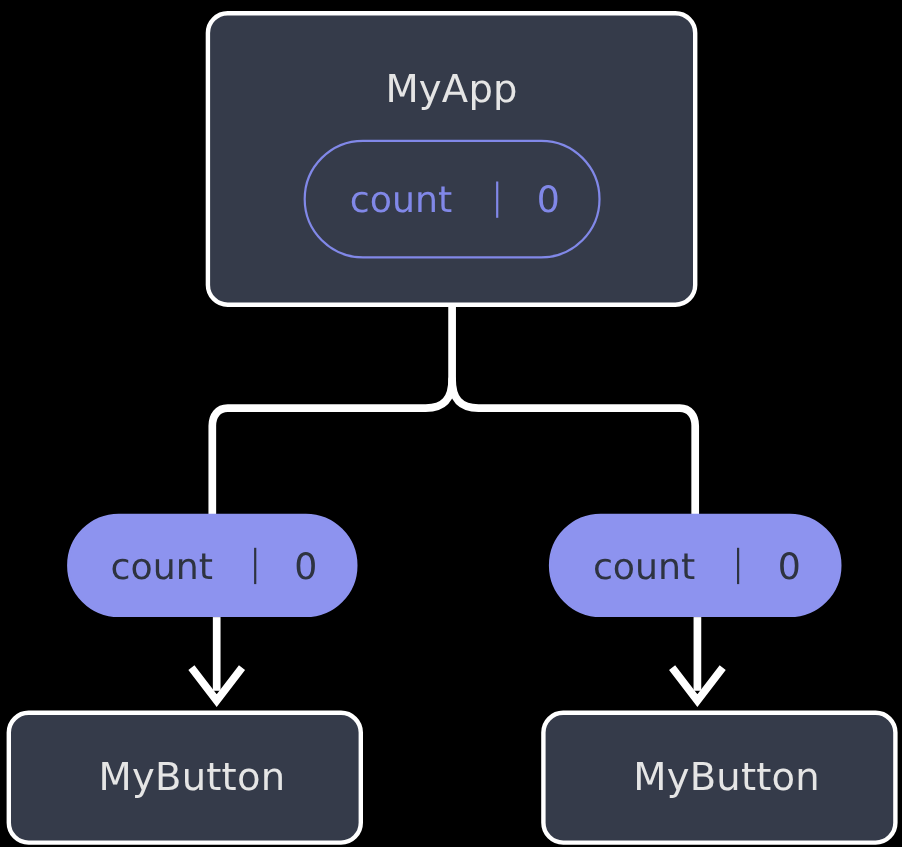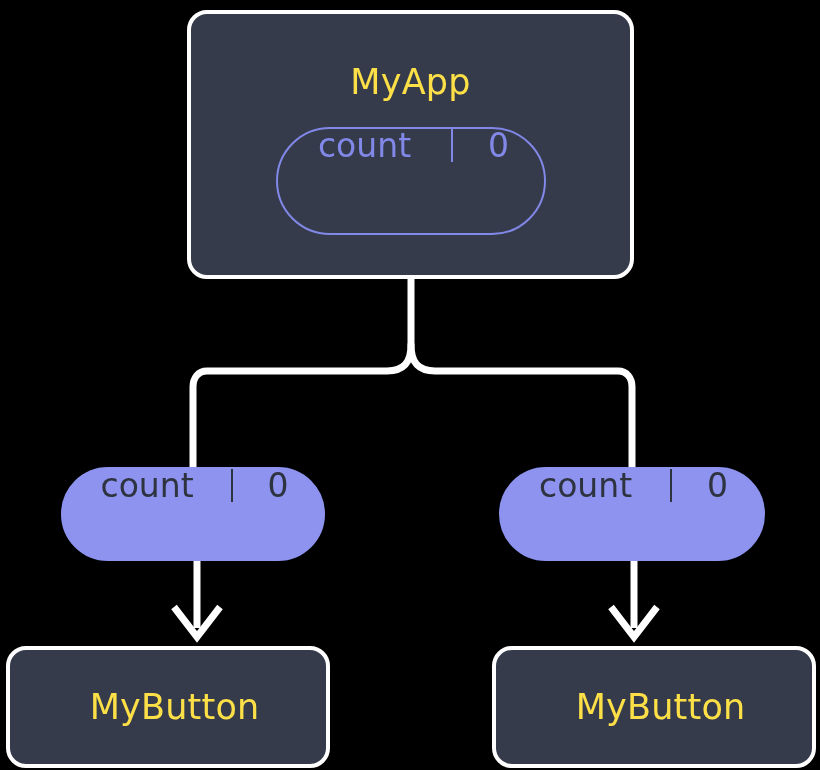--- a/index.html
+++ b/index.html
@@ -33,21 +33,21 @@
     position: absolute;
     box-sizing: border-box;
     background: #353b4a;
     border: 4px solid #ffffff;
     border-radius: 18px;
     display: flex;
     flex-direction: column;
     align-items: center;
   }
   .comp-title {
-    color: #fde047;
+    color: #e5e5e5;
     font-size: 34px;
     font-weight: 400;
     letter-spacing: 0.2px;
     white-space: nowrap;
   }
 
   
   #app-box {
     left: 187px;
     top: 10px;
@@ -75,21 +75,21 @@
     top: 646px;
     width: 324px;
   }
   .btn-box .comp-title { font-size: 35px; }
 
   
   .pill {
     position: absolute;
     box-sizing: border-box;
     display: flex;
-    align-items: flex-start;
+    align-items: center;
     border-radius: 999px;
     overflow: hidden;
     white-space: nowrap;
   }
   .pill .pill-key,
   .pill .pill-val {
     display: flex;
     align-items: center;
     justify-content: center;
     font-size: 33px;

